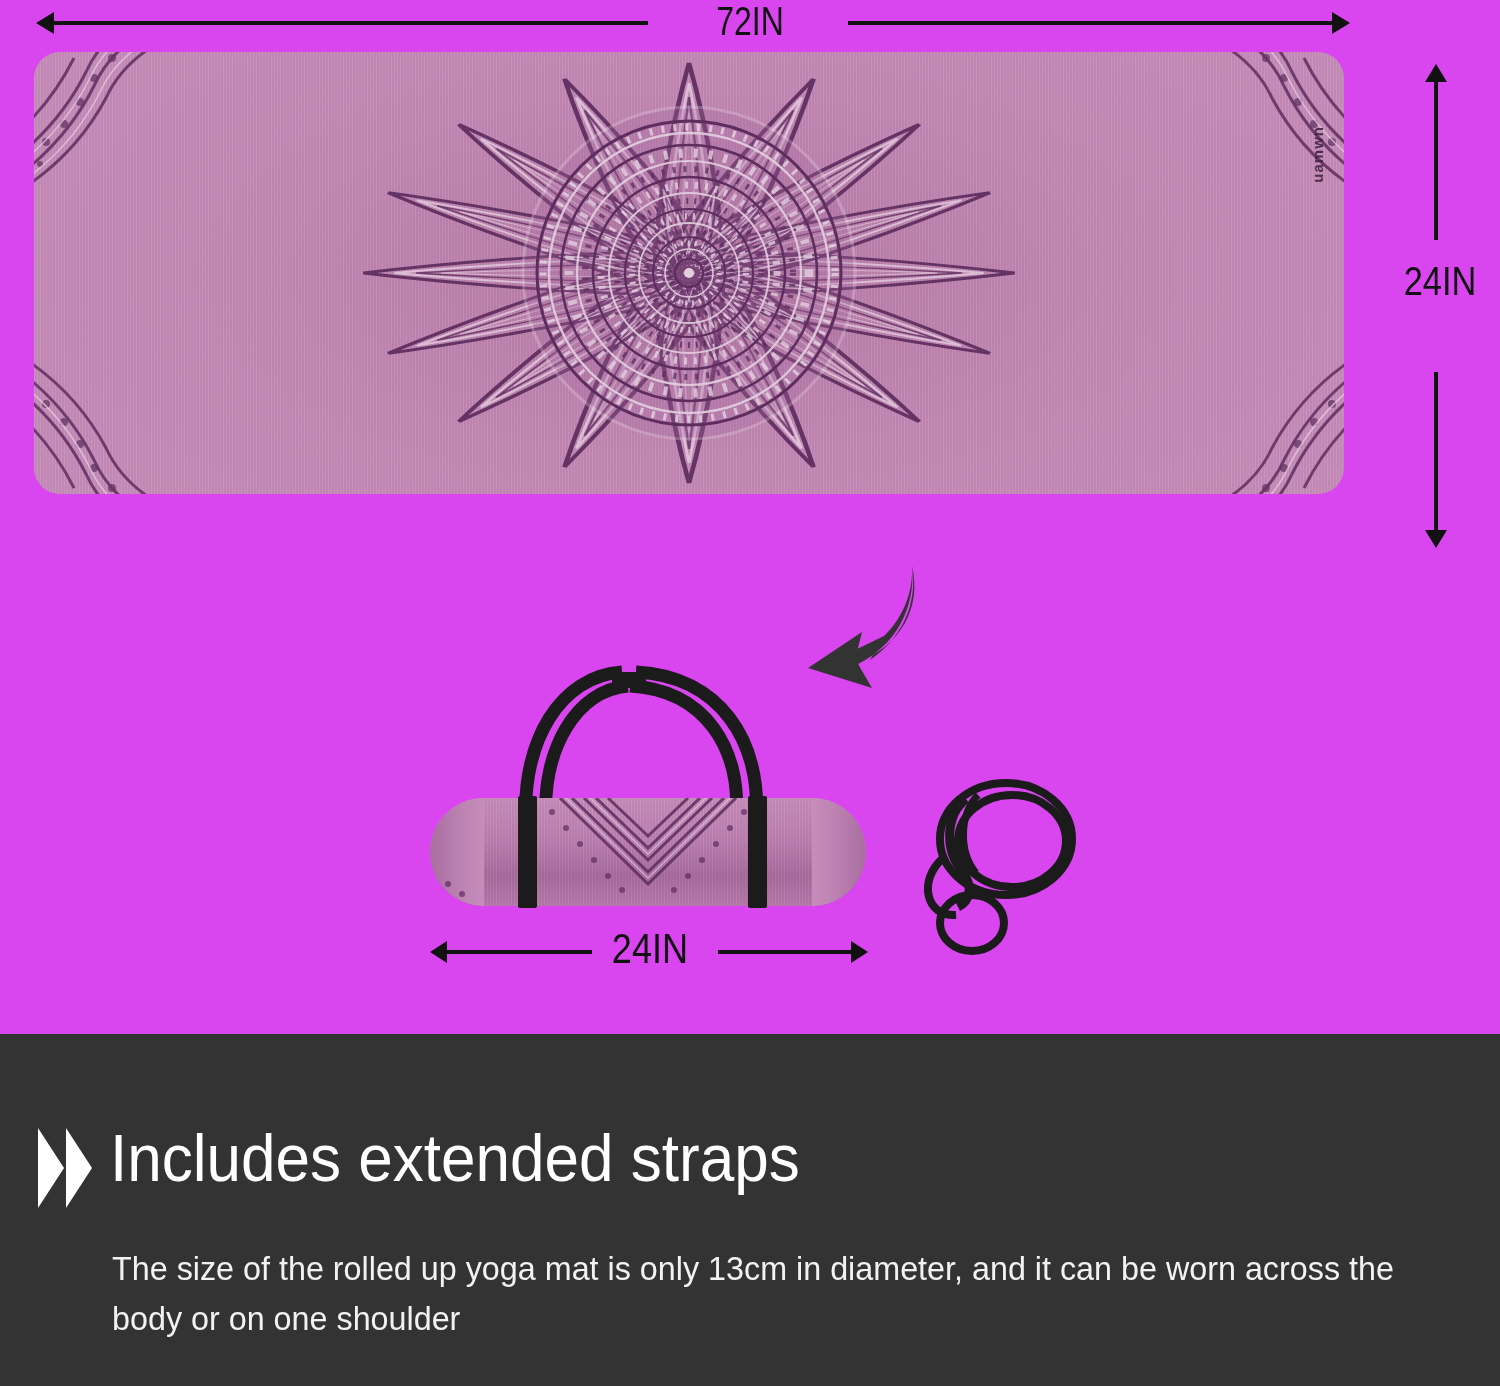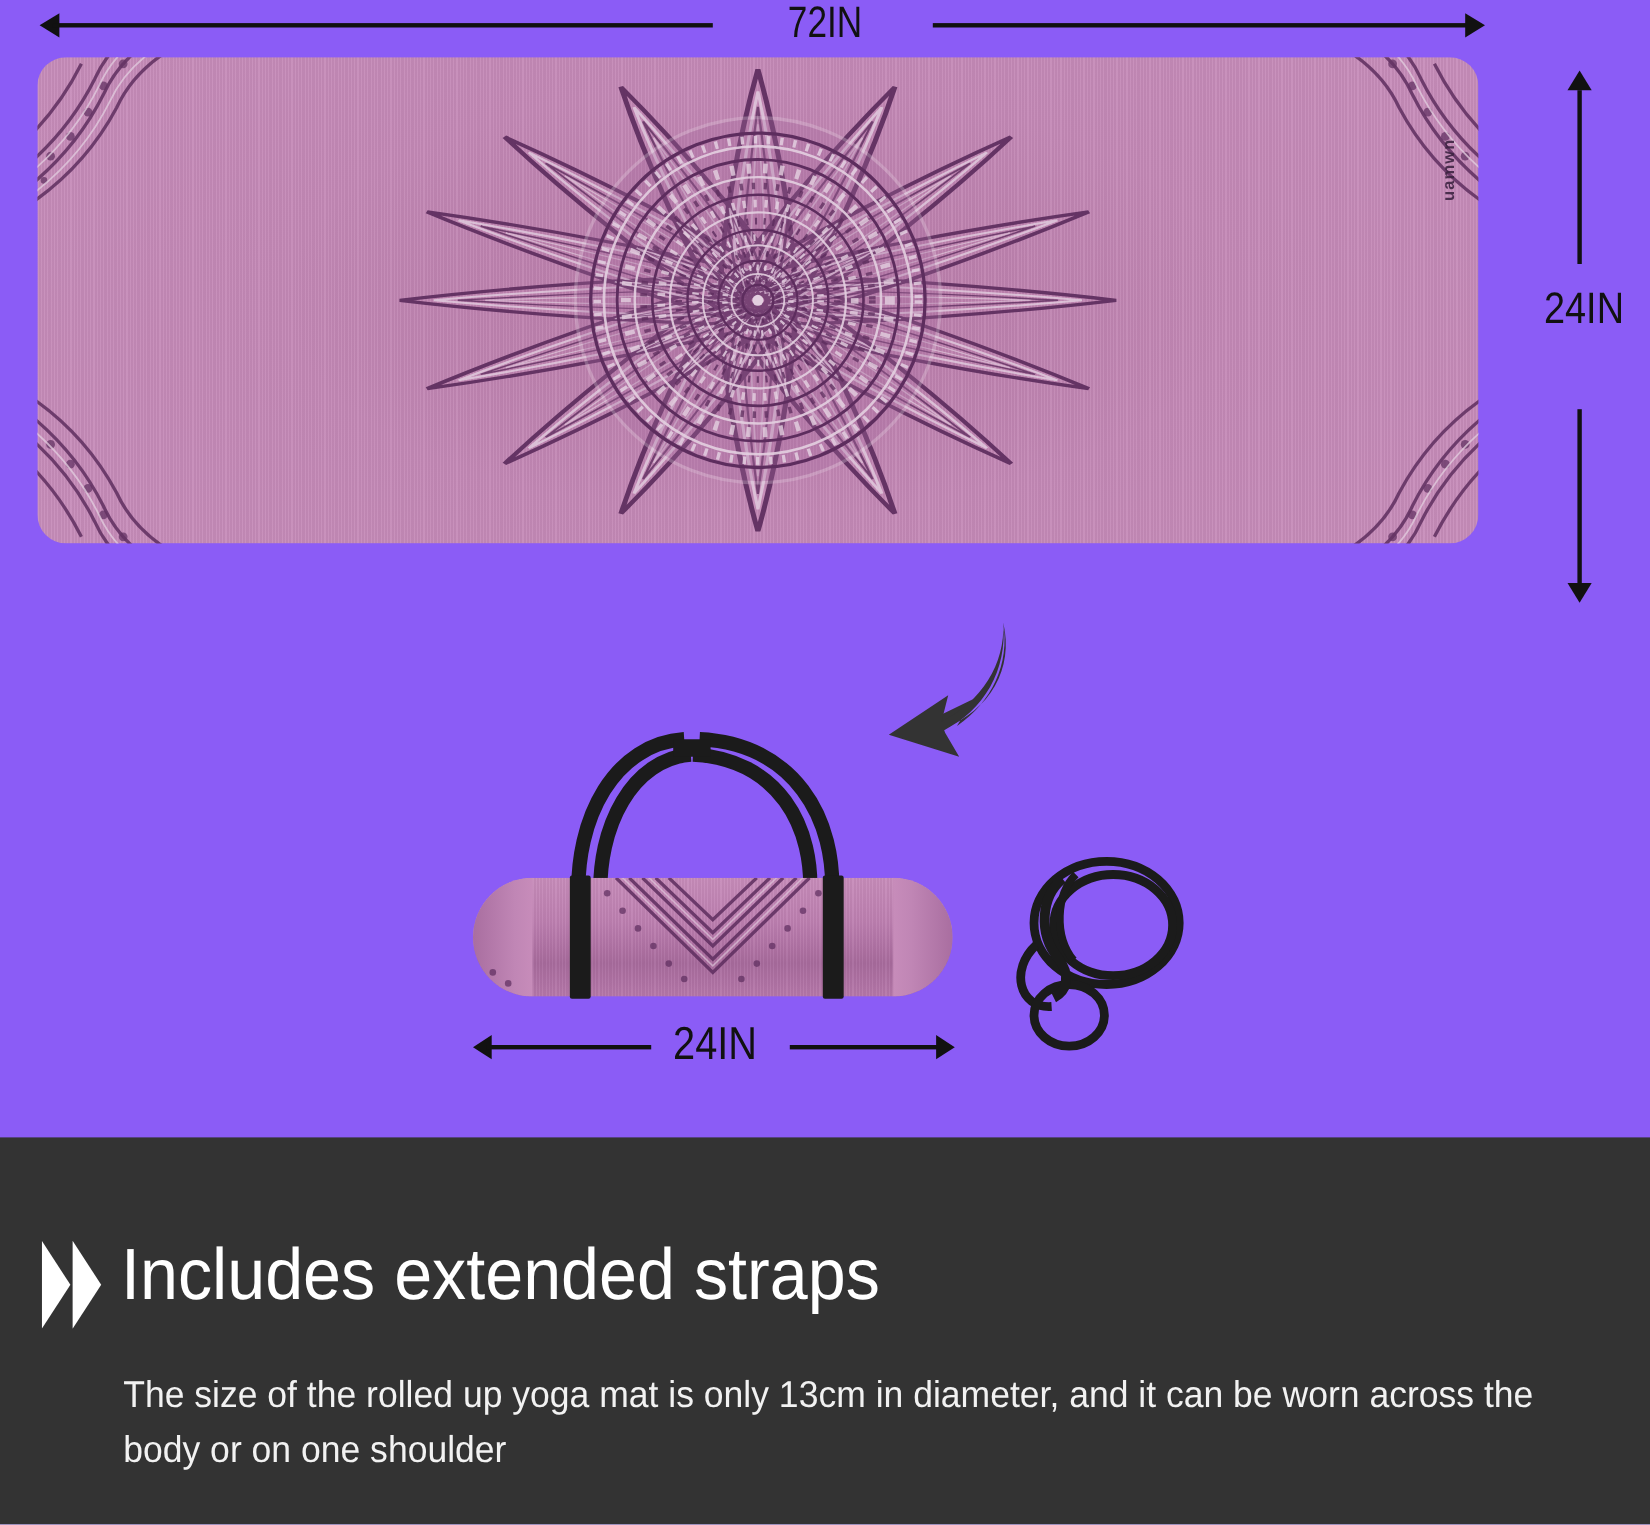--- a/index.html
+++ b/index.html
@@ -2,21 +2,21 @@
 <html><head>
 <meta charset="utf-8">
 <style>
   * { box-sizing: border-box; margin: 0; padding: 0; }
   html, body {
     width: 1500px; height: 1386px;
     background: #ffffff;
     font-family: "Liberation Sans", sans-serif;
     overflow: hidden;
   }
-  .page { position: relative; width: 1500px; height: 1386px; background: #8b5cf6; }
+  .page { position: relative; width: 1500px; height: 1386px; background: #d946ef; }
 
   
   .dim-top {
     position: absolute; left: 0; top: 0; width: 1500px; height: 46px;
   }
   .dim-top .label {
     position: absolute; left: 0; top: -2px; width: 1500px; text-align: center;
     font-size: 40px; color: #111; letter-spacing: 0px; line-height: 46px;
     transform: scaleX(0.80); transform-origin: center top;
     font-family: "Liberation Sans", sans-serif;

